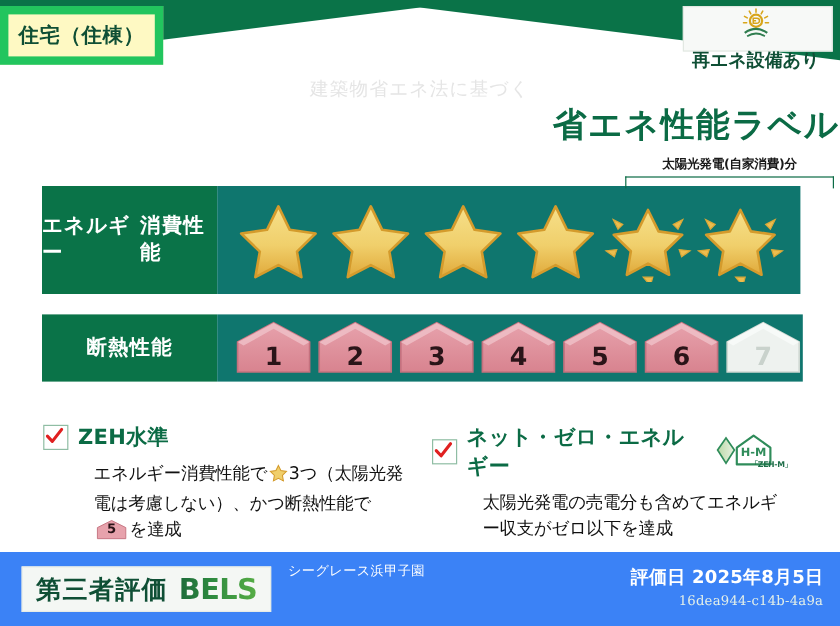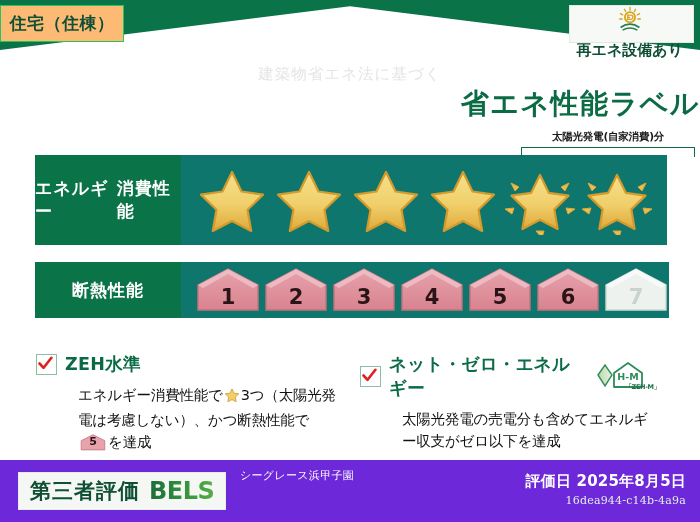--- a/index.html
+++ b/index.html
@@ -13,23 +13,23 @@
   
   #house-panel{
     position:absolute;left:0;top:0;width:700px;height:522px;
     background:#ffffff;
     clip-path:polygon(0% 9.6%, 50% 1.2%, 100% 9.6%, 100% 100%, 0% 100%);
   }
 
   
   #tag-type{
     position:absolute;left:0px;top:5px;width:122px;height:35px;
-    background:#fdba74;display:flex;align-items:center;justify-content:center;
+    background:#fef9c3;display:flex;align-items:center;justify-content:center;
     color:#0f4f35;font-size:17px;font-weight:bold;letter-spacing:.5px;
-    border:1px solid #22c55e;
+    border:7px solid #22c55e;
   }
 
   
   #badge-renew{
     position:absolute;right:6px;top:5px;height:36px;
     background:#f7f9f7;display:flex;align-items:center;gap:5px;
     padding:0 10px 0 7px;border:1px solid #e2e8e2;flex-direction:column;
   }
   #badge-renew .btxt{color:#0f4f35;font-size:15px;font-weight:bold;}
 
@@ -109,21 +109,21 @@
     font-size:11px;font-weight:bold;color:#2a1418;
   }
   
   #zehm{position:relative;display:inline-block;vertical-align:-7px;margin-left:2px;width:74px;height:30px;}
   #zehm .lbl{
     position:absolute;right:0;bottom:-1px;font-size:6.5px;color:#1f6f4a;
     font-weight:bold;letter-spacing:-.3px;
   }
 
   
-  #footer{position:absolute;left:0;bottom:0;width:700px;height:62px;background:#6d28d9;}
+  #footer{position:absolute;left:0;bottom:0;width:700px;height:62px;background:#3b82f6;}
   #bels-box{
     position:absolute;left:18px;top:12px;height:36px;background:#f4f7f4;
     display:flex;align-items:center;padding:0 11px;gap:9px;border:1px solid #e6ece6;
   }
   #bels-ja{color:#0f4f35;font-size:21px;font-weight:bold;letter-spacing:1px;}
   #bels-en{
     font-size:24px;font-weight:bold;letter-spacing:-.5px;
     background:linear-gradient(90deg,#1d6b3a 0%,#2f8c3f 45%,#56ad45 100%);
     -webkit-background-clip:text;background-clip:text;color:transparent;
   }

